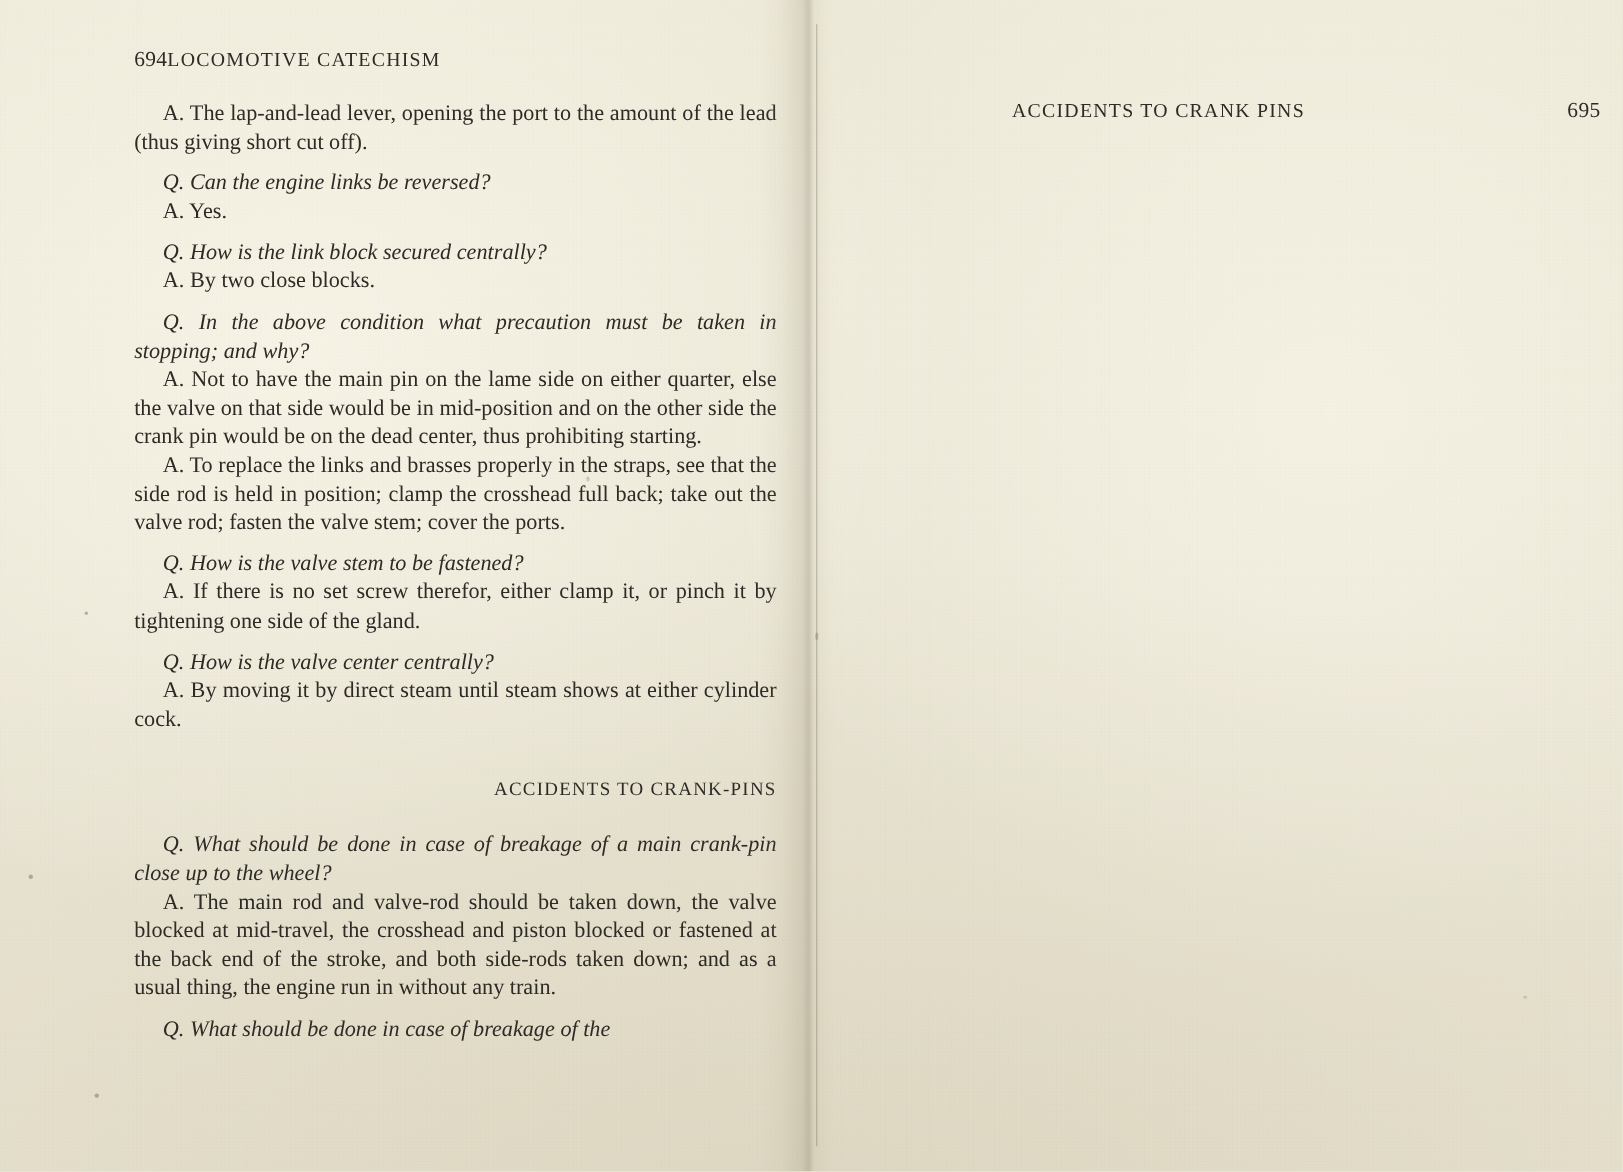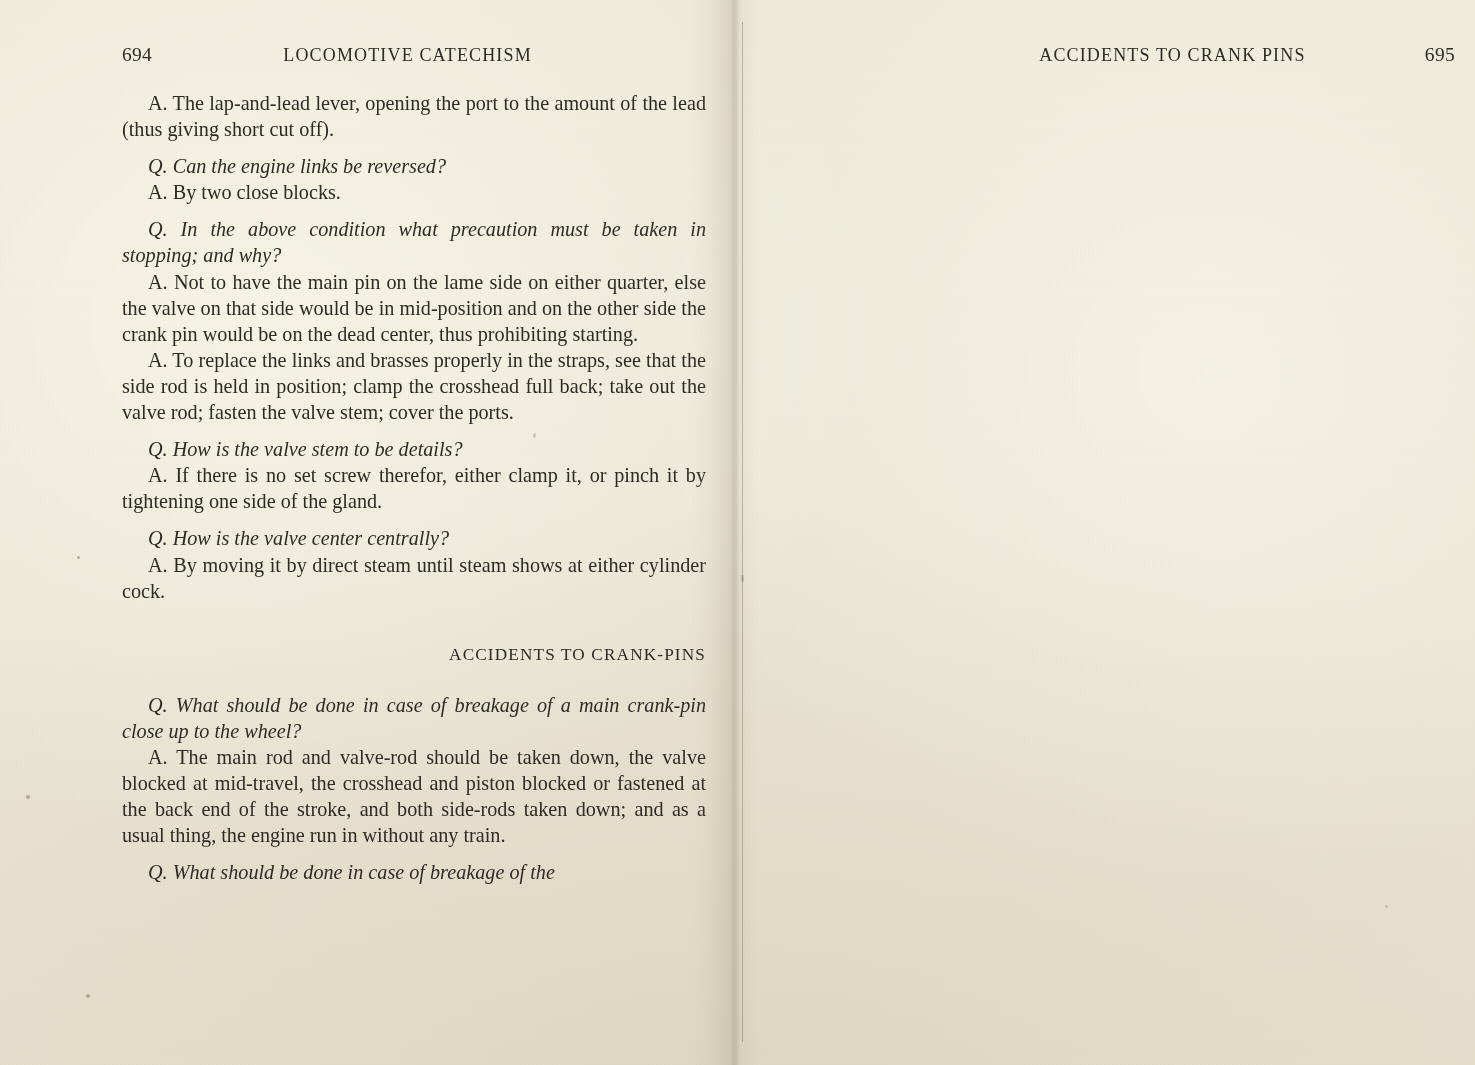--- a/index.html
+++ b/index.html
@@ -80,29 +80,29 @@
     position: absolute;
     top: 44px;
     height: 26px;
     display: flex;
     align-items: baseline;
     font-size: 18.5px;
     letter-spacing: 1.05px;
     white-space: nowrap;
   }
   .page-left  .running-head { left: 122px; width: 585px; }
-  .page-right .running-head { left: 170px; width: 545px; }
+  .page-right .running-head { left: 170px; width: 545px; margin-top: 46px; }
 
   .folio {
     font-size: 19.5px;
     letter-spacing: 0.3px;
   }
   .head-title {
     flex: 1;
-    text-align: center;
+    text-align: left;
     font-size: 18px;
     letter-spacing: 1.15px;
   }
   .page-left .head-title  { padding-right: 44px; }
   .page-right .head-title { padding-left: 10px; }
 
   
   .col {
     position: absolute;
     top: 90px;
@@ -151,25 +151,27 @@
   <div class="page page-left">
 
     <div class="running-head">
       <span class="folio">694</span>
       <span class="head-title">LOCOMOTIVE CATECHISM</span>
     </div>
 
     <div class="col">
       <p class="qa">A. The lap-and-lead lever, opening the port to the amount of the lead (thus giving short cut off).</p>
       <p class="q gap">Q. Can the engine links be reversed?</p>
+      <p class="qa">A. Yes.</p>
+      <p class="q gap">Q. How is the link block secured centrally?</p>
       <p class="qa">A. By two close blocks.</p>
       <p class="q gap">Q. In the above condition what precaution must be taken in stopping; and why?</p>
       <p class="qa">A. Not to have the main pin on the lame side on either quarter, else the valve on that side would be in mid-position and on the other side the crank pin would be on the dead center, thus prohibiting starting.</p>
       <p class="qa">A. To replace the links and brasses properly in the straps, see that the side rod is held in position; clamp the crosshead full back; take out the valve rod; fasten the valve stem; cover the ports.</p>
-      <p class="q gap">Q. How is the valve stem to be details?</p>
+      <p class="q gap">Q. How is the valve stem to be fastened?</p>
       <p class="qa">A. If there is no set screw therefor, either clamp it, or pinch it by tightening one side of the gland.</p>
       <p class="q gap">Q. How is the valve center centrally?</p>
       <p class="qa">A. By moving it by direct steam until steam shows at either cylinder cock.</p>
 
       <p class="section-head">ACCIDENTS TO CRANK-PINS</p>
 
       <p class="q">Q. What should be done in case of breakage of a main crank-pin close up to the wheel?</p>
       <p class="qa">A. The main rod and valve-rod should be taken down, the valve blocked at mid-travel, the crosshead and piston blocked or fastened at the back end of the stroke, and both side-rods taken down; and as a usual thing, the engine run in without any train.</p>
       <p class="q gap">Q. What should be done in case of breakage of the</p>
     </div>

